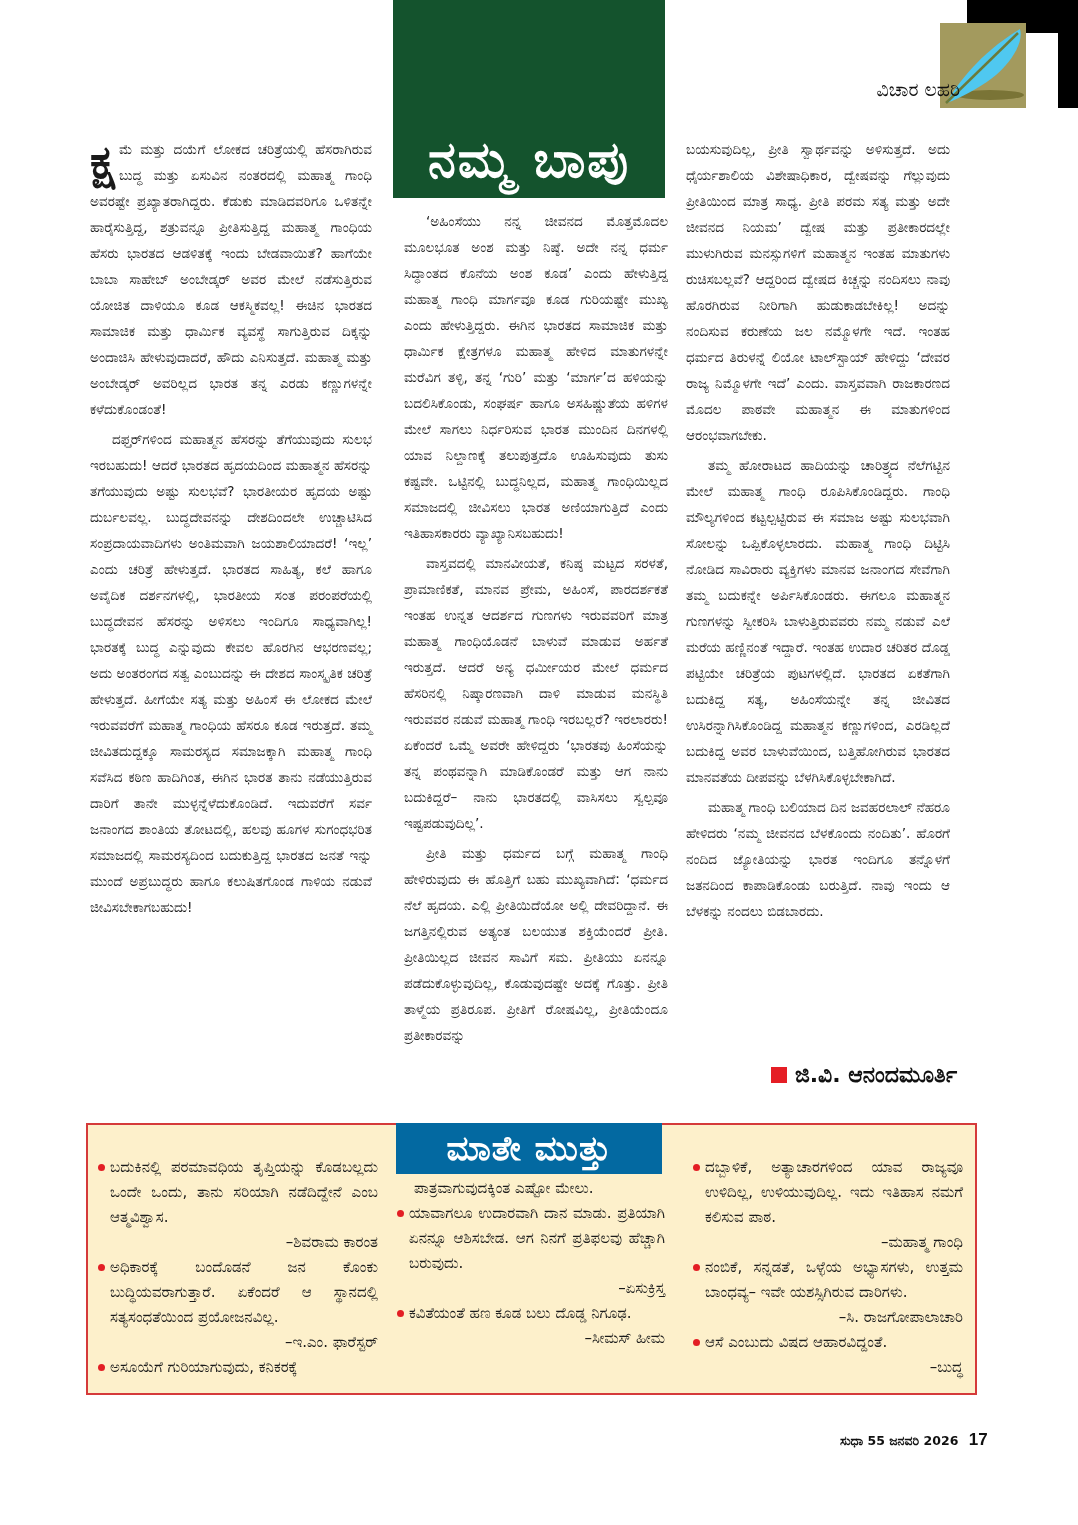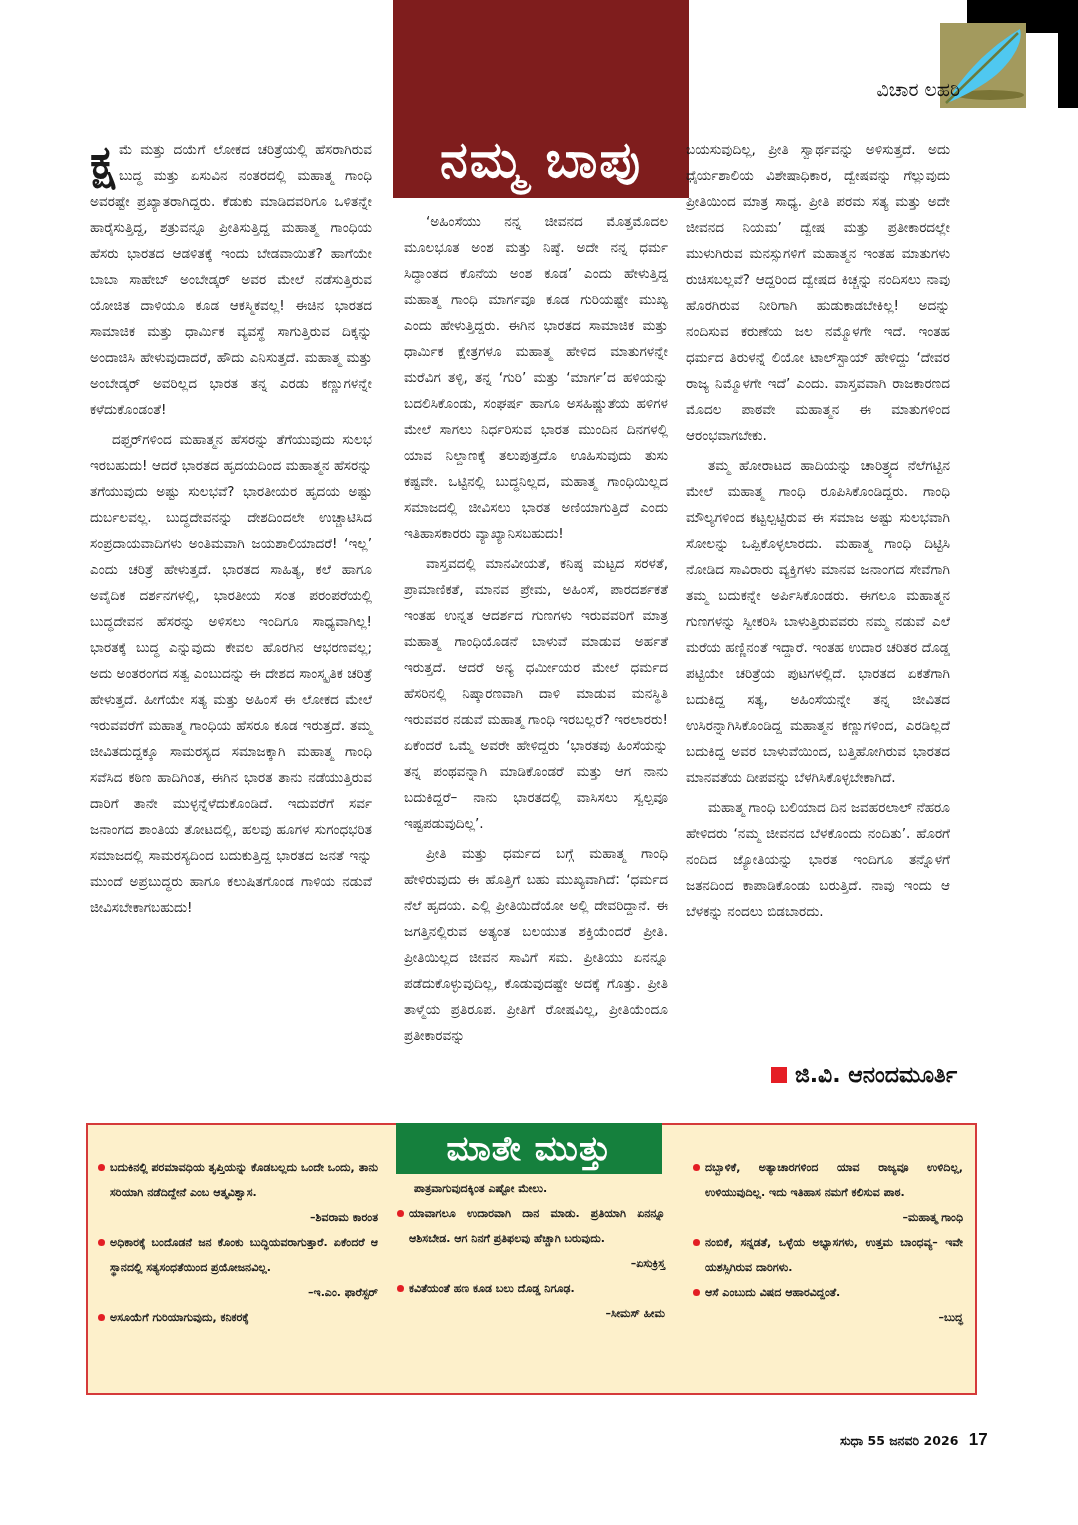--- a/index.html
+++ b/index.html
@@ -1,22 +1,22 @@
 <!DOCTYPE html>
 <html><head>
   <meta charset="utf-8">
   <style>
     html, body { margin: 0; padding: 0; background: #ffffff; }
     body { width: 1078px; height: 1525px; position: relative; overflow: hidden;
            font-family: "DejaVu Sans", sans-serif; color: #1a1a1a; }
     .page { position: absolute; left: 0; top: 0; width: 1078px; height: 1525px; }
 
     
-    .title-block { position: absolute; left: 393px; top: 0; width: 296px; height: 198px;
-                   background: #7f1d1d; }
+    .title-block { position: absolute; left: 393px; top: 0; width: 272px; height: 198px;
+                   background: #14532d; }
     .title-block .title { position: absolute; left: 0; right: 0; bottom: 6px; text-align: center;
                           color: #fff; font-size: 50px; font-weight: bold; line-height: 64px;
                           letter-spacing: 2px; font-family: "DejaVu Sans", sans-serif; }
 
     
     .section-corner { position: absolute; left: 967px; top: 0; width: 111px; height: 33px; background: #000; }
     .section-corner2 { position: absolute; left: 1058px; top: 0; width: 20px; height: 108px; background: #000; }
     .section-label { position: absolute; left: 800px; top: 78px; width: 160px; text-align: right;
                      font-size: 19px; color: #111; }
     .feather-box { position: absolute; left: 940px; top: 23px; width: 86px; height: 85px; background: #a39a5e; overflow: hidden; }
@@ -32,23 +32,23 @@
     .dropcap { float: left; font-size: 46px; line-height: 44px; font-weight: bold; margin: 4px 4px 0 0; }
 
     .byline { position: absolute; left: 748px; top: 1062px; width: 232px; text-align: center;
               font-size: 22px; font-weight: bold; color: #111; }
     .byline .sq { display: inline-block; width: 16px; height: 16px; background: #e51e25; margin-right: 8px; vertical-align: -1px; }
 
     
     .quotes { position: absolute; left: 86px; top: 1123px; width: 891px; height: 272px;
               background: #fdf0cb; border: 2px solid #d53a3a; box-sizing: border-box; }
     .quotes-title { position: absolute; left: 396px; top: 1123px; width: 266px; height: 51px;
-                    background: #15803d; color: #fff; text-align: center; font-size: 34px;
+                    background: #0369a1; color: #fff; text-align: center; font-size: 34px;
                     font-weight: bold; line-height: 50px; letter-spacing: 1px; }
-    .qcol { position: absolute; font-size: 11px; line-height: 25px; color: #1a1a1a; font-weight: bold; }
+    .qcol { position: absolute; font-size: 15px; line-height: 25px; color: #1a1a1a; }
     .qcol .q { position: relative; padding-left: 12px; text-align: justify; }
     .qcol .q::before { content: ""; position: absolute; left: 0; top: 9px; width: 7px; height: 7px; border-radius: 50%; background: #e31e24; }
     .qcol .q.cont { padding-left: 0; margin-left: 17px; }
     .qcol .q.cont::before { display: none; }
     .qcol .author { text-align: right; }
     .qc1 { left: 98px; top: 1155px; width: 280px; }
     .qc2 { left: 397px; top: 1176px; width: 268px; }
     .qc3 { left: 693px; top: 1155px; width: 270px; }
 
     .footer { position: absolute; left: 840px; top: 1430px; font-size: 12.5px; color: #111; font-weight: bold; }
@@ -111,20 +111,21 @@
     <div class="q">ಯಾವಾಗಲೂ ಉದಾರವಾಗಿ ದಾನ ಮಾಡು. ಪ್ರತಿಯಾಗಿ ಏನನ್ನೂ ಆಶಿಸಬೇಡ. ಆಗ ನಿನಗೆ ಪ್ರತಿಫಲವು ಹೆಚ್ಚಾಗಿ ಬರುವುದು.</div>
     <div class="author">–ಏಸುಕ್ರಿಸ್ತ</div>
     <div class="q">ಕವಿತೆಯಂತೆ ಹಣ ಕೂಡ ಬಲು ದೊಡ್ಡ ನಿಗೂಢ.</div>
     <div class="author">–ಸೀಮಸ್ ಹೀಮ</div>
   </div>
 
   <div class="qcol qc3">
     <div class="q">ದಬ್ಬಾಳಿಕೆ, ಅತ್ಯಾಚಾರಗಳಿಂದ ಯಾವ ರಾಜ್ಯವೂ ಉಳಿದಿಲ್ಲ, ಉಳಿಯುವುದಿಲ್ಲ. ಇದು ಇತಿಹಾಸ ನಮಗೆ ಕಲಿಸುವ ಪಾಠ.</div>
     <div class="author">–ಮಹಾತ್ಮ ಗಾಂಧಿ</div>
     <div class="q">ನಂಬಿಕೆ, ಸನ್ನಡತೆ, ಒಳ್ಳೆಯ ಅಭ್ಯಾಸಗಳು, ಉತ್ತಮ ಬಾಂಧವ್ಯ– ಇವೇ ಯಶಸ್ಸಿಗಿರುವ ದಾರಿಗಳು.</div>
+    <div class="author">–ಸಿ. ರಾಜಗೋಪಾಲಾಚಾರಿ</div>
     <div class="q">ಆಸೆ ಎಂಬುದು ವಿಷದ ಆಹಾರವಿದ್ದಂತೆ.</div>
     <div class="author">–ಬುದ್ಧ</div>
   </div>
 
   <div class="footer">
     <span>ಸುಧಾ</span>
     <span>55 ಜನವರಿ 2026</span>
     <span class="pgno">17</span>
   </div>
 </div>

